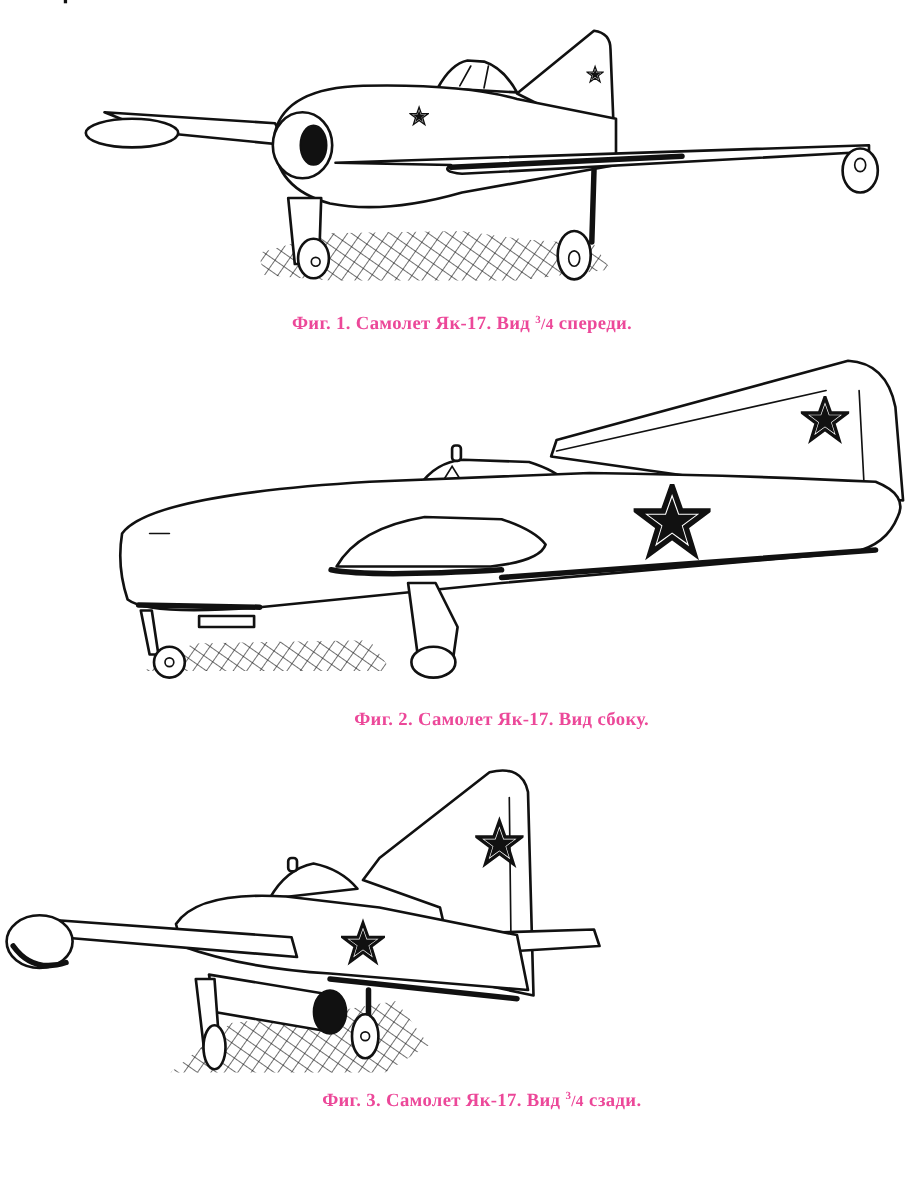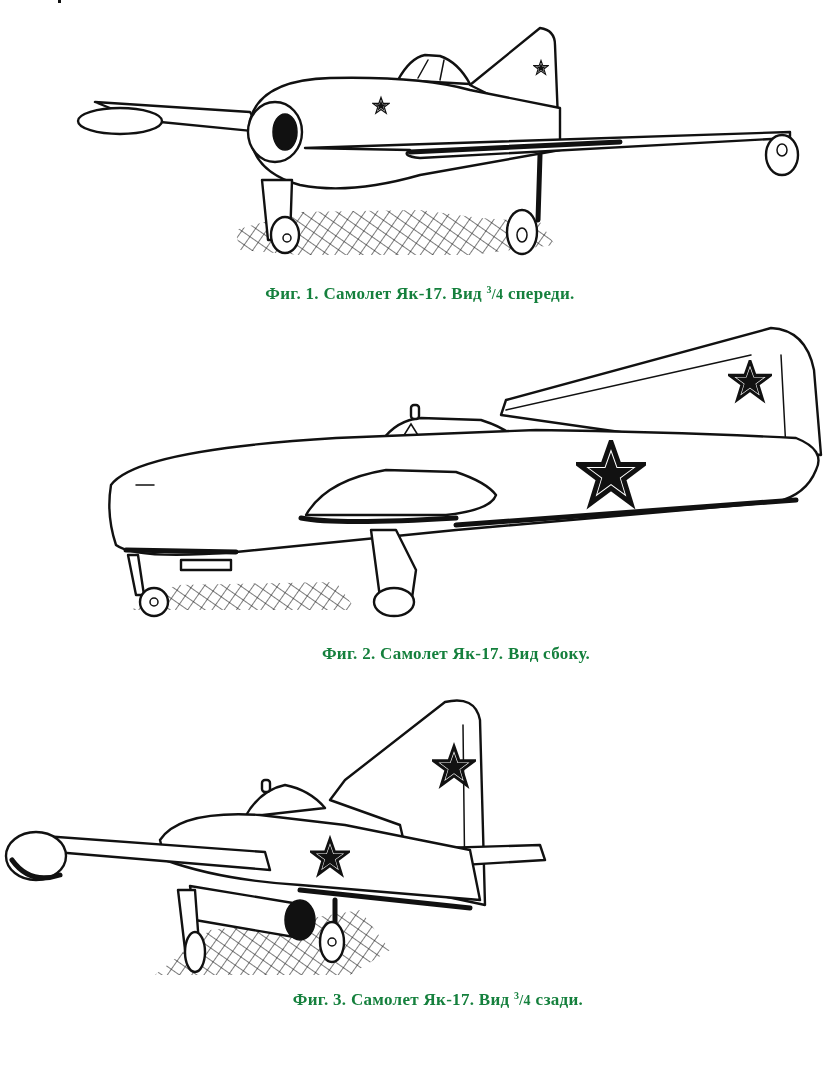--- a/index.html
+++ b/index.html
@@ -1,19 +1,19 @@
 <!DOCTYPE html>
 <html><head>
 <meta charset="utf-8">
 <style>
   html, body { margin: 0; padding: 0; background: #ffffff; }
   body { width: 840px; height: 1075px; position: relative; overflow: hidden; font-family: "Liberation Serif", serif; color: #111; }
   .figure { position: absolute; left: 0; width: 840px; }
   .figure svg { position: absolute; left: 0; top: 0; overflow: visible; }
-  .caption { position: absolute; left: 0; width: 840px; text-align: center; font-family: "Liberation Serif", serif; font-weight: bold; font-size: 17px; letter-spacing: 0.3px; color: #15803d; }
+  .caption { position: absolute; left: 0; width: 840px; text-align: center; font-family: "Liberation Serif", serif; font-weight: bold; font-size: 17px; letter-spacing: 0.3px; color: #ec4899; }
   .caption sup { font-size: 10px; }
   .caption .frac { font-size: 14px; }
   .stroke { fill: #fff; stroke: #111; stroke-width: 2.4; stroke-linejoin: round; stroke-linecap: round; }
   .thin { fill: none; stroke: #111; stroke-width: 1.5; stroke-linecap: round; }
   .heavy { fill: none; stroke: #111; stroke-width: 5; stroke-linecap: round; }
   .dark { fill: #111; stroke: #111; stroke-width: 1.5; }
   .ground { fill: url(#hatch); stroke: none; }
   .top-mark { position: absolute; left: 58px; top: 0; width: 3px; height: 3px; background: #111; }
 </style>
 </head>

